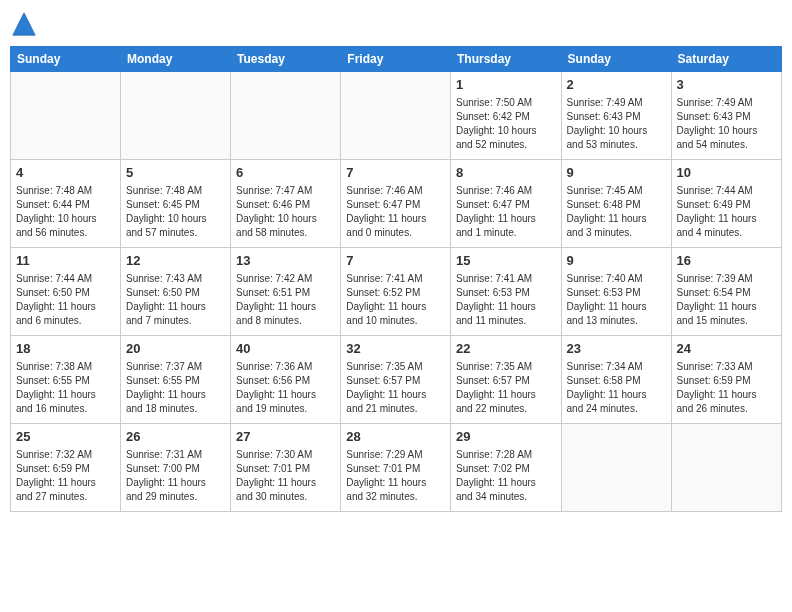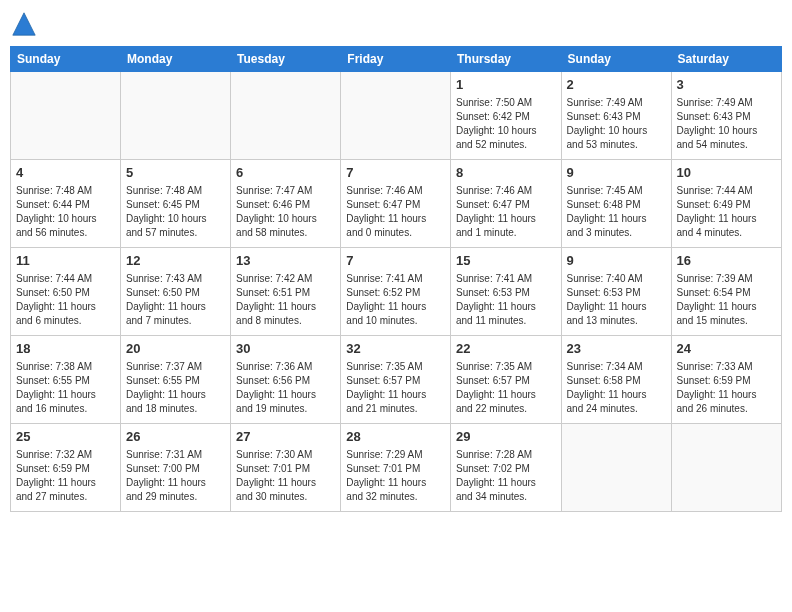--- a/index.html
+++ b/index.html
@@ -196,21 +196,21 @@
       <tr>
         <td>
           <span class="day-num">18</span>
           <div class="day-info">Sunrise: 7:38 AM<br>Sunset: 6:55 PM<br>Daylight: 11 hours<br>and 16 minutes.</div>
         </td>
         <td>
           <span class="day-num">20</span>
           <div class="day-info">Sunrise: 7:37 AM<br>Sunset: 6:55 PM<br>Daylight: 11 hours<br>and 18 minutes.</div>
         </td>
         <td>
-          <span class="day-num">30</span>
+          <span class="day-num">40</span>
           <div class="day-info">Sunrise: 7:36 AM<br>Sunset: 6:56 PM<br>Daylight: 11 hours<br>and 19 minutes.</div>
         </td>
         <td>
           <span class="day-num">32</span>
           <div class="day-info">Sunrise: 7:35 AM<br>Sunset: 6:57 PM<br>Daylight: 11 hours<br>and 21 minutes.</div>
         </td>
         <td>
           <span class="day-num">22</span>
           <div class="day-info">Sunrise: 7:35 AM<br>Sunset: 6:57 PM<br>Daylight: 11 hours<br>and 22 minutes.</div>
         </td>

